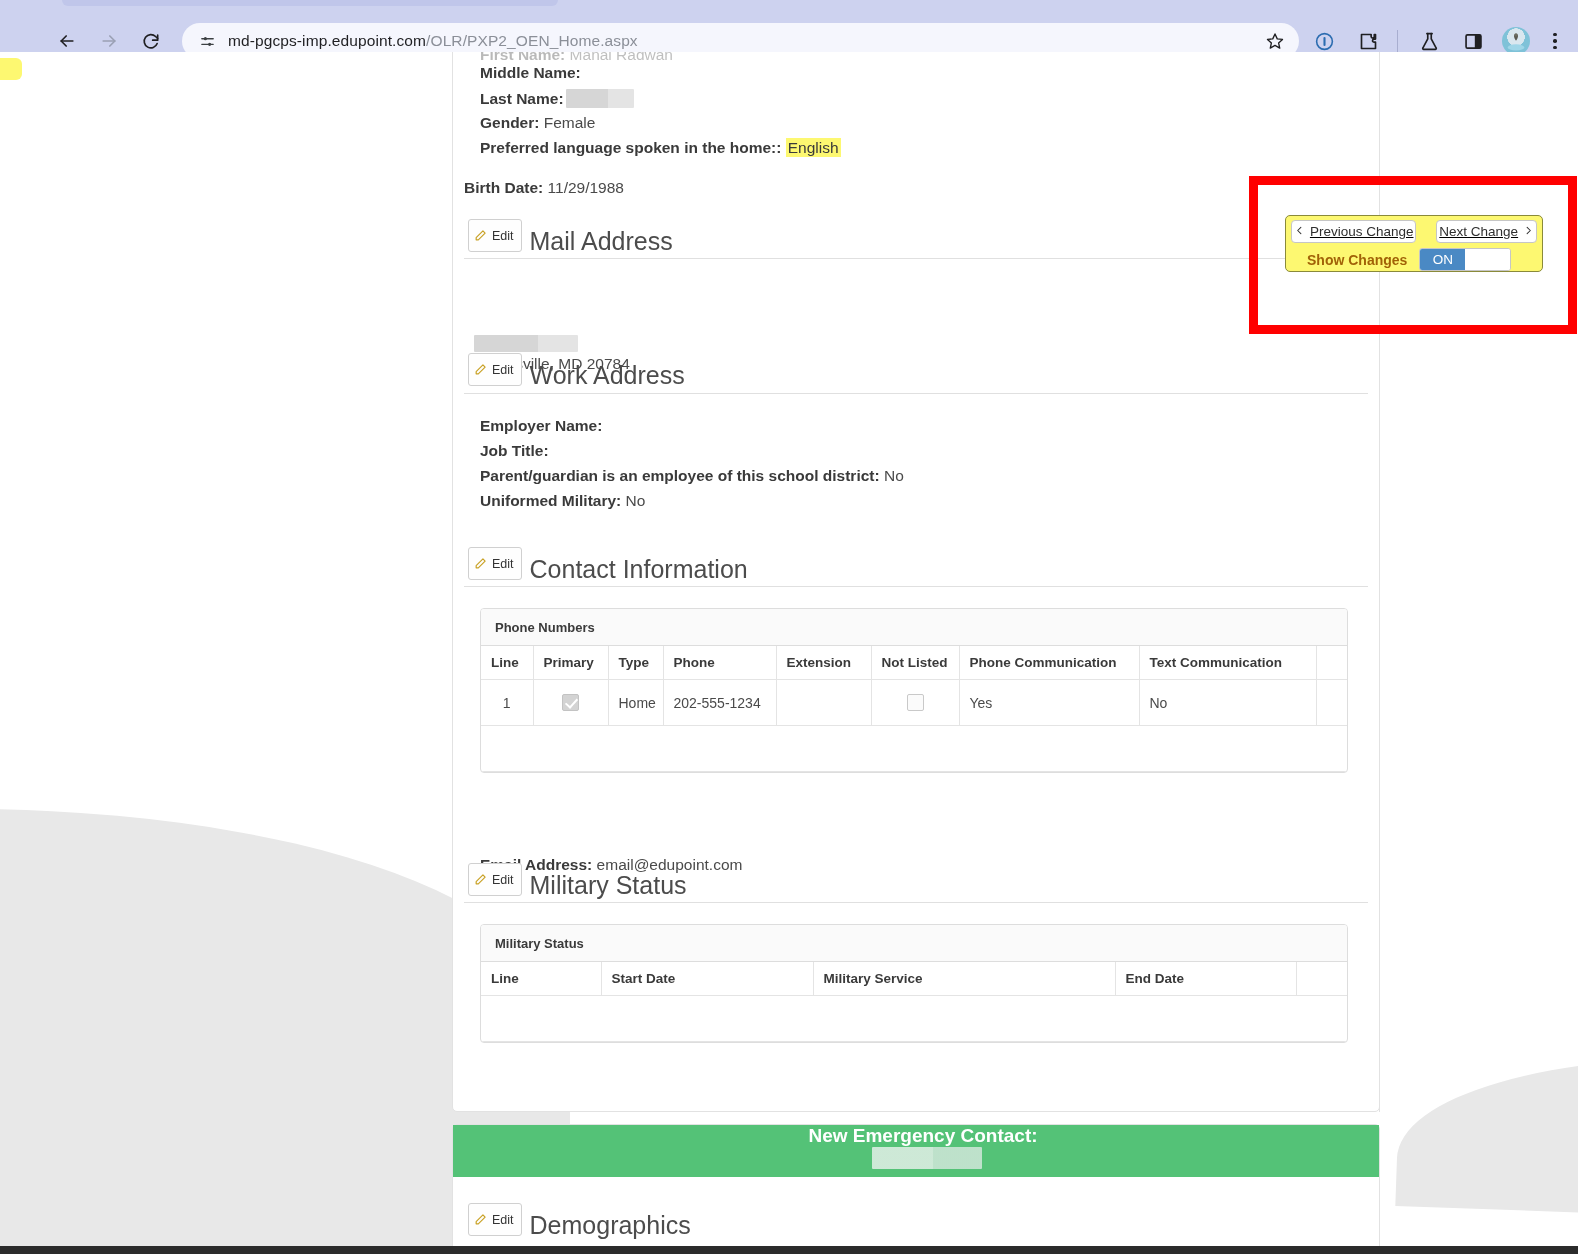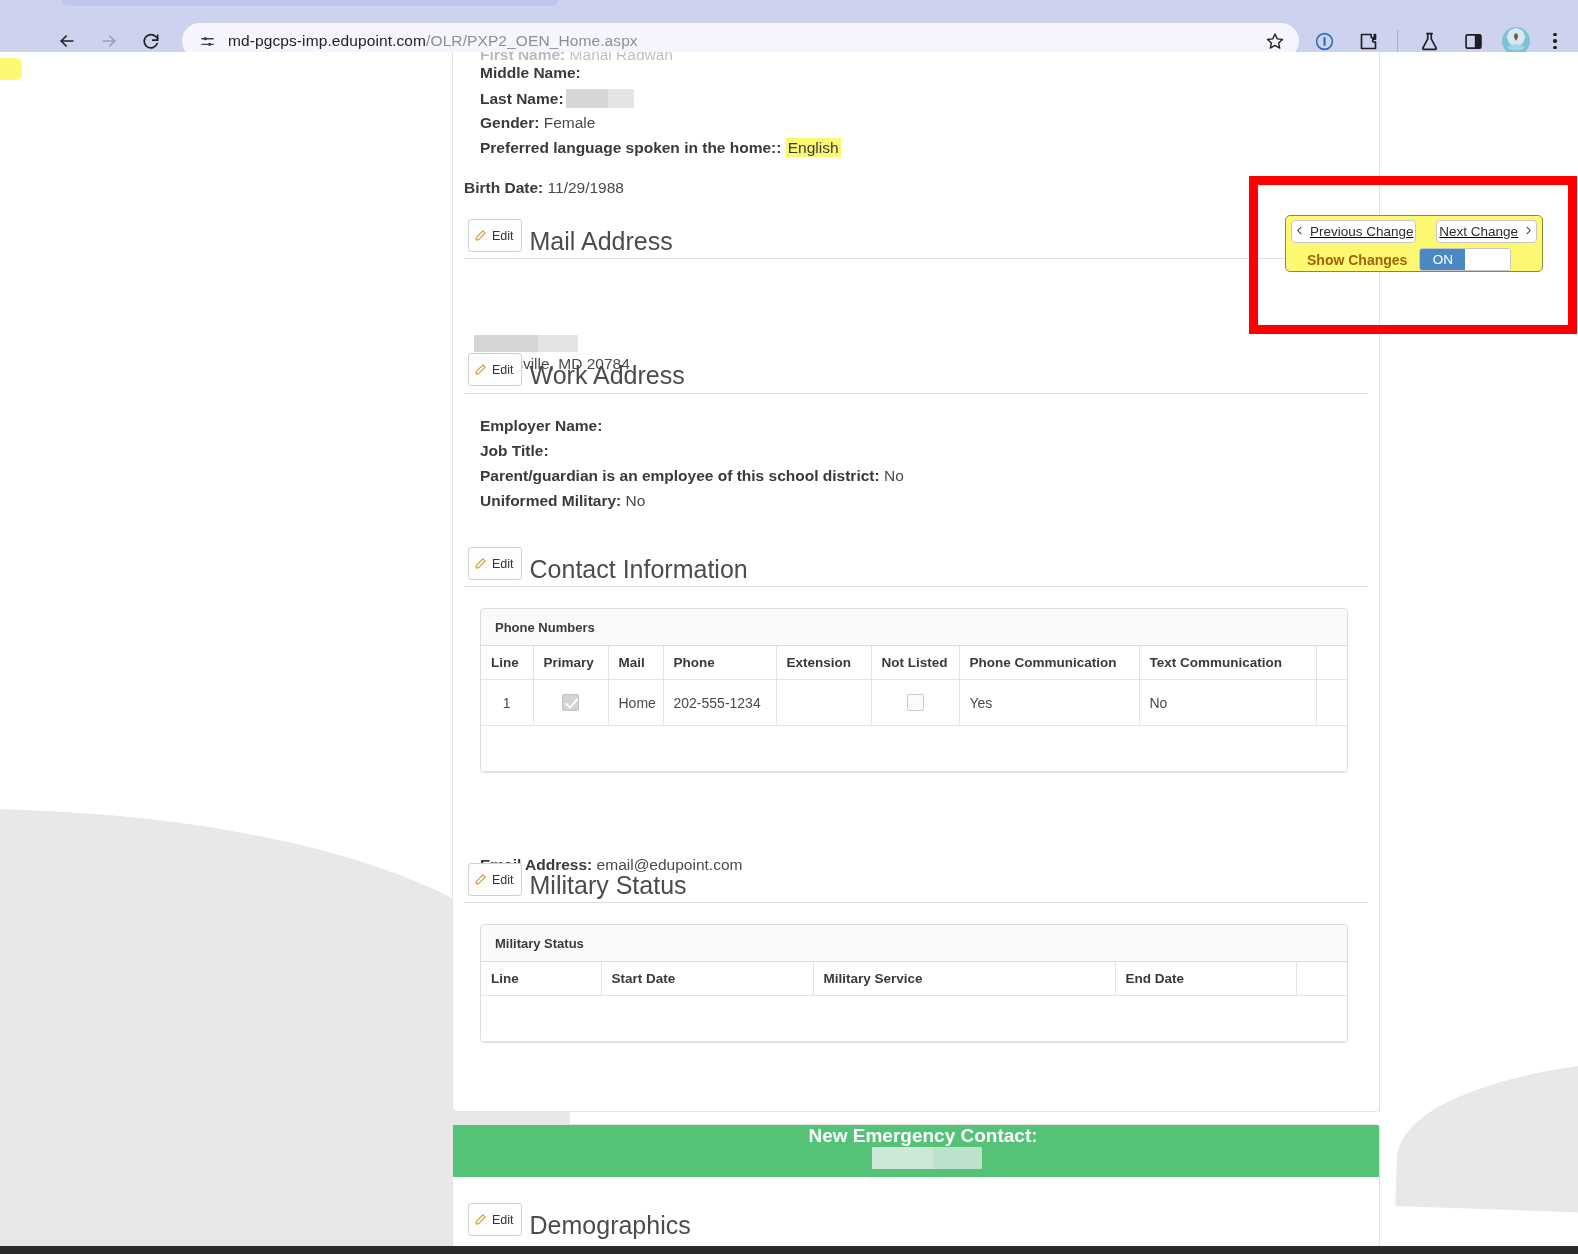--- a/index.html
+++ b/index.html
@@ -540,21 +540,21 @@
         <col style="width:95px">
           <col style="width:88px">
           <col style="width:180px">
           <col style="width:177px">
           <col style="width:33px">
       </colgroup>
       <thead>
         <tr>
           <th>Line</th>
           <th>Primary</th>
-          <th>Mail</th>
+          <th>Type</th>
           <th>Phone</th>
           <th>Extension</th>
           <th>Not Listed</th>
           <th>Phone Communication</th>
           <th>Text Communication</th>
           <th></th>
         </tr>
       </thead>
       <tbody>
         <tr>

